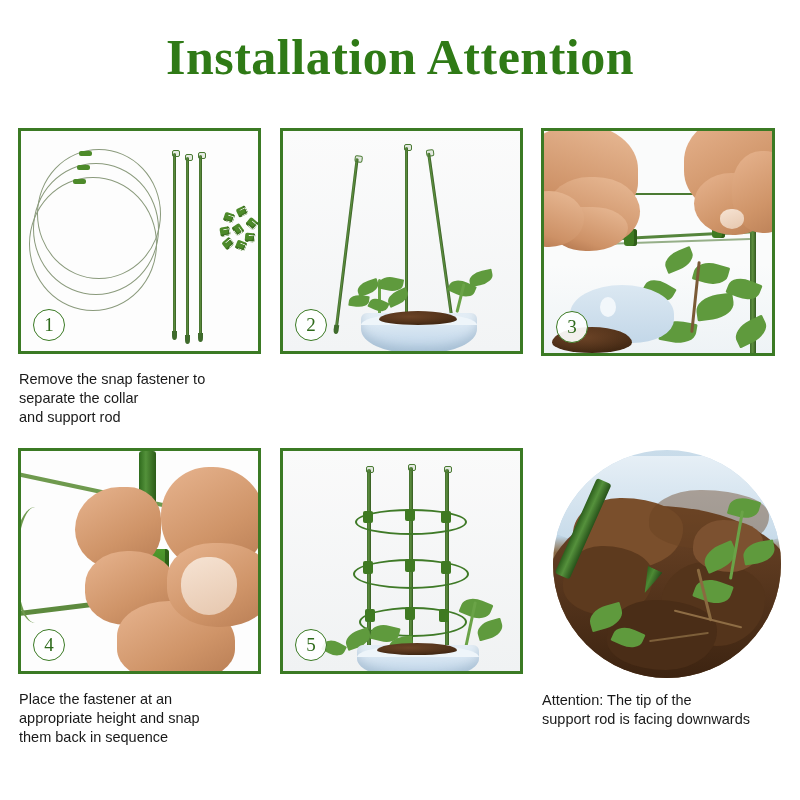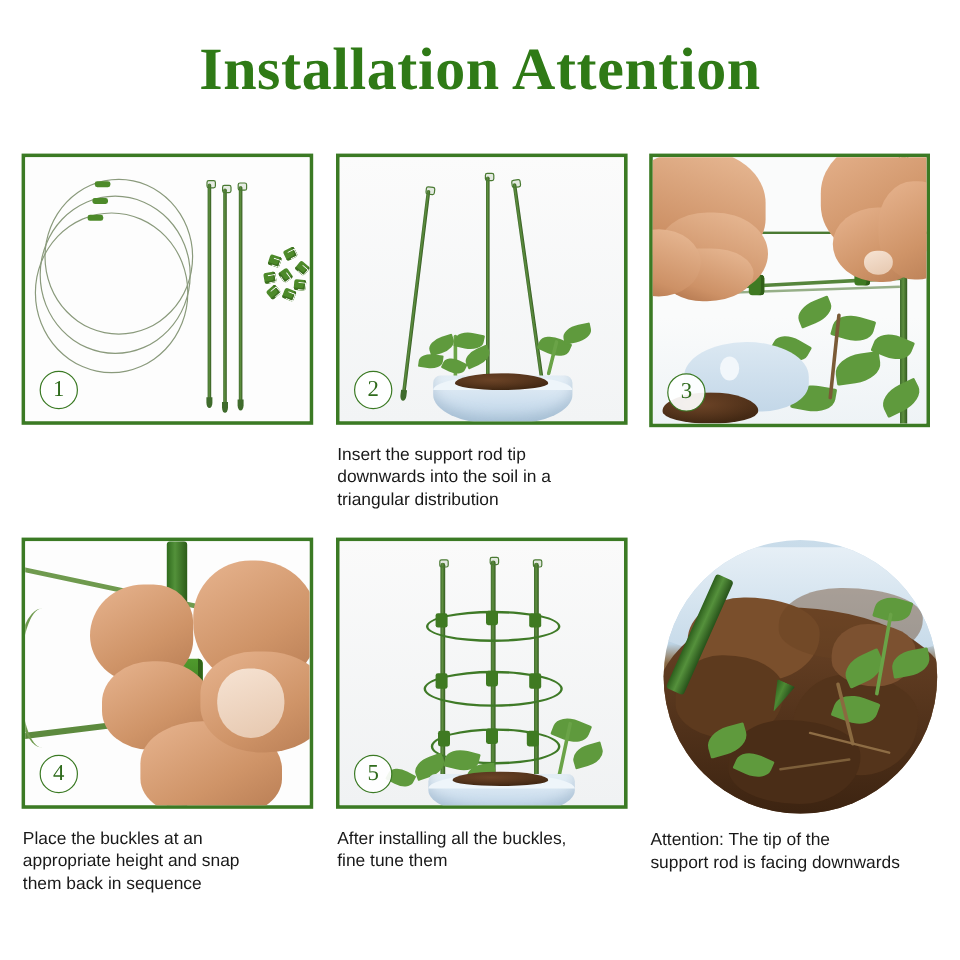--- a/index.html
+++ b/index.html
@@ -209,20 +209,23 @@
       <div class="buckle" style="left:216px; top:76px; transform:rotate(-26deg);"></div>
       <div class="buckle" style="left:226px; top:88px; transform:rotate(40deg);"></div>
       <div class="buckle" style="left:199px; top:96px; transform:rotate(-10deg);"></div>
       <div class="buckle" style="left:212px; top:94px; transform:rotate(55deg);"></div>
       <div class="buckle" style="left:224px; top:102px; transform:rotate(5deg);"></div>
       <div class="buckle" style="left:202px; top:108px; transform:rotate(-40deg);"></div>
       <div class="buckle" style="left:215px; top:110px; transform:rotate(22deg);"></div>
     </div>
     <div class="badge">1</div>
   </div>
+  <div class="caption" style="top:242px; width:250px;">Remove the snap fastener to
+separate the collar
+and support rod</div>
 </div>
 
 <div class="step" id="p2" style="left:280px; top:128px; width:243px;">
   <div class="photo" style="width:243px; height:226px;">
     <div class="scene" style="position:absolute;inset:0;background:linear-gradient(180deg,#fbfbfb,#f2f4f5);">
 
       <div class="rod" style="left:52px; top:26px; height:170px; transform:rotate(7deg); transform-origin:bottom;"></div>
       <div class="rod" style="left:122px; top:16px; height:176px;"></div>
       <div class="rod" style="left:168px; top:20px; height:172px; transform:rotate(-8deg); transform-origin:bottom;"></div>
 
@@ -236,23 +239,20 @@
       <div class="leaf" style="left:186px; top:140px; width:24px; height:14px; transform:rotate(-12deg);"></div>
       <div class="stem" style="left:176px; top:152px; width:2.5px; height:30px; transform:rotate(14deg);"></div>
 
       <div class="pot" style="left:78px; top:182px; width:116px; height:40px;">
         <div class="pot-rim"></div>
       </div>
       <div class="soil" style="left:96px; top:180px; width:78px; height:14px;"></div>
     </div>
     <div class="badge">2</div>
   </div>
-  <div class="caption" style="top:242px; width:250px;">Insert the support rod tip
-downwards into the soil in a
-triangular distribution</div>
 </div>
 
 <div class="step" id="p3" style="left:541px; top:128px; width:252px;">
   <div class="photo" style="width:234px; height:228px;">
     <div class="scene" style="position:absolute;inset:0;background:linear-gradient(180deg,#fafbfb 60%,#eef3f6);">
 
       <div class="rod" style="left:206px; top:0px; height:224px; width:6px;"></div>
 
       <div style="position:absolute;left:0;top:62px;width:234px;height:2.4px;background:#4a7a33;"></div>
 
@@ -306,21 +306,21 @@
 
       <div class="skin" style="left:54px; top:36px; width:86px; height:82px; border-radius:54% 40% 46% 50%;"></div>
       <div class="skin" style="left:64px; top:100px; width:92px; height:74px; border-radius:46% 50% 50% 44%;"></div>
       <div class="skin" style="left:96px; top:150px; width:118px; height:80px; border-radius:44% 50% 40% 40%;"></div>
       <div class="skin" style="left:140px; top:16px; width:104px; height:104px; border-radius:46% 50% 46% 50%;"></div>
       <div class="skin" style="left:146px; top:92px; width:108px; height:84px; border-radius:42% 50% 50% 46%;"></div>
       <div class="nail" style="left:160px; top:106px; width:56px; height:58px; border-radius:48% 48% 52% 52%;"></div>
     </div>
     <div class="badge">4</div>
   </div>
-  <div class="caption" style="top:242px; width:250px;">Place the buckles at an
+  <div class="caption" style="top:242px; width:250px;">Place the fastener at an
 appropriate height and snap
 them back in sequence</div>
 </div>
 
 <div class="step" id="p5" style="left:280px; top:448px; width:243px;">
   <div class="photo" style="width:243px; height:226px;">
     <div class="scene" style="position:absolute;inset:0;background:linear-gradient(180deg,#fafafa,#f0f2f3);">
 
       <div class="rod" style="left:84px;  top:18px; height:192px; width:4px;"></div>
       <div class="rod" style="left:126px; top:16px; height:194px; width:4px;"></div>
@@ -348,22 +348,20 @@
       <div class="leaf" style="left:194px; top:170px; width:26px; height:17px; transform:rotate(-16deg);"></div>
       <div class="stem" style="left:186px; top:150px; width:2.6px; height:48px; transform:rotate(12deg);"></div>
 
       <div class="pot" style="left:74px; top:194px; width:122px; height:34px;">
         <div class="pot-rim"></div>
       </div>
       <div class="soil" style="left:94px; top:192px; width:80px; height:12px;"></div>
     </div>
     <div class="badge">5</div>
   </div>
-  <div class="caption" style="top:242px; width:250px;">After installing all the buckles,
-fine tune them</div>
 </div>
 
 <div class="step" id="p6" style="left:541px; top:448px; width:252px;">
   <div class="photo noborder" style="width:252px; height:228px;">
     <div class="circle" style="left:12px; top:2px; width:228px; height:228px;">
 
       <div style="position:absolute;left:-30px;top:6px;width:300px;height:96px;background:linear-gradient(180deg,#e6eff6,#c3d8e8);border-radius:0 0 50% 50%;"></div>
 
       <div class="dirt" style="left:-10px; top:56px; width:250px; height:180px; background:linear-gradient(180deg,#6d4527,#3a2210);"></div>
       <div class="dirt" style="left:20px;  top:48px; width:110px; height:70px; background:#7a4f2c;"></div>

